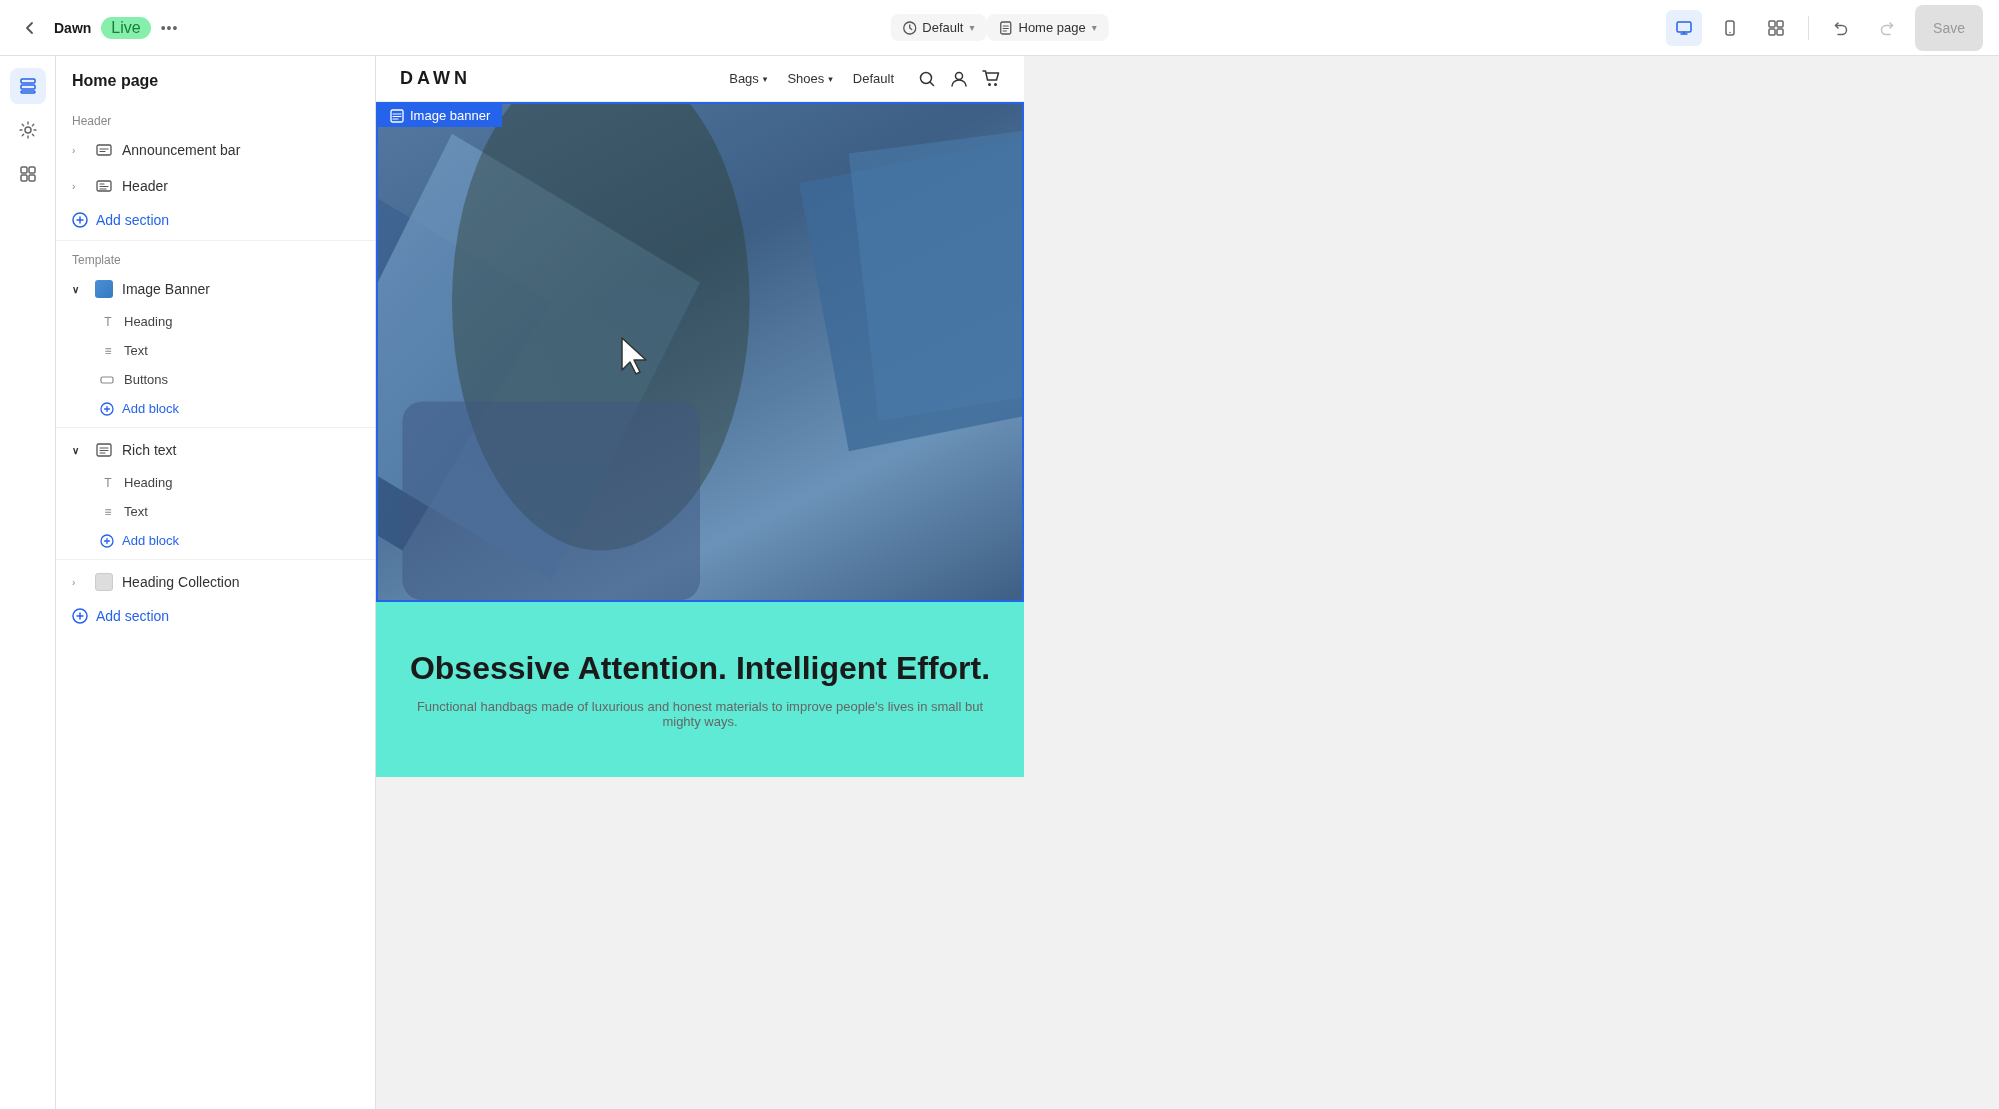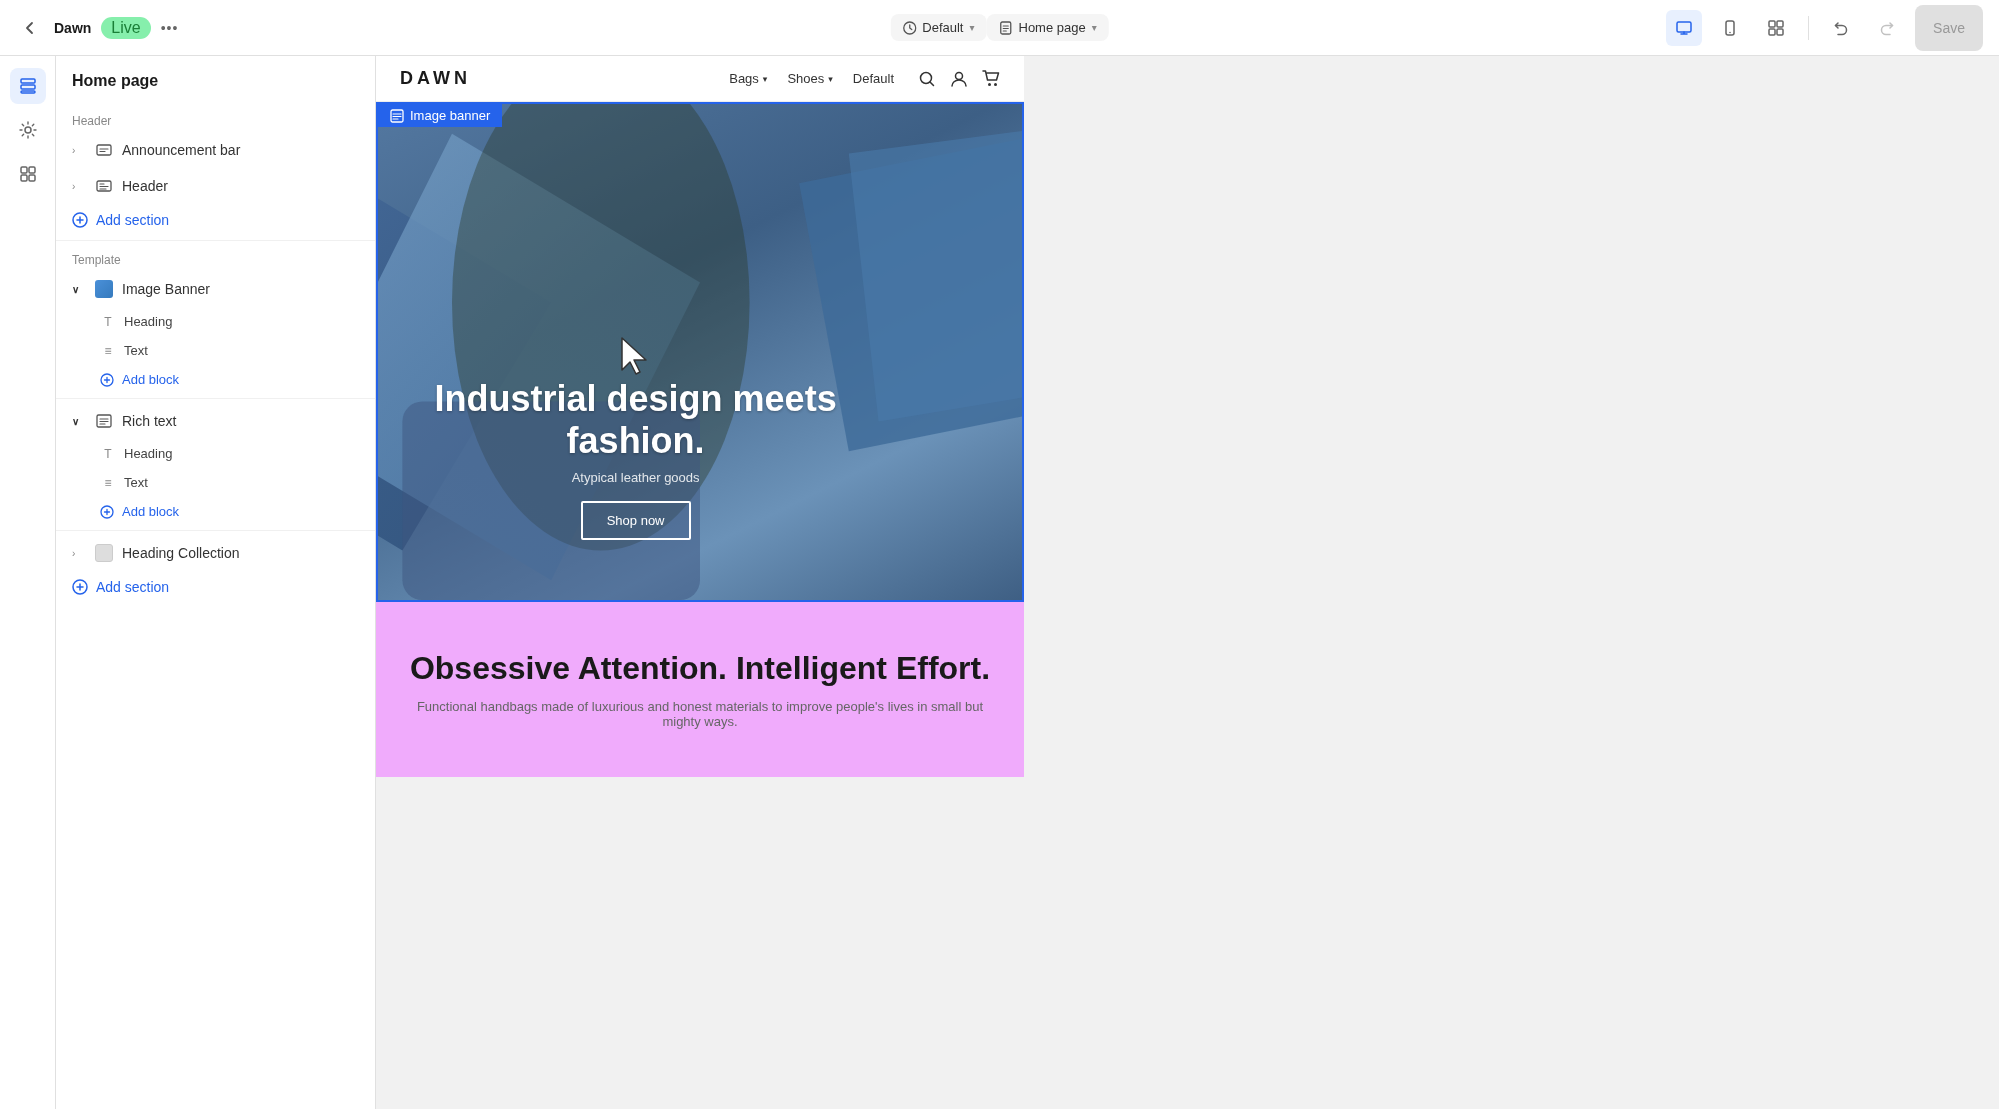--- a/index.html
+++ b/index.html
@@ -116,21 +116,21 @@
     .banner-content h1 { font-size: 36px; font-weight: 700; color: #fff; margin-bottom: 8px; text-shadow: 0 1px 3px rgba(0,0,0,0.3); }
     .banner-content p { font-size: 13px; color: rgba(255,255,255,0.85); margin-bottom: 16px; }
     .shop-now-btn { border: 2px solid #fff; background: transparent; color: #fff; padding: 10px 24px; font-size: 13px; cursor: pointer; border-radius: 2px; }
 
     
     .cursor-overlay {
       position: absolute; top: 230px; left: 240px; z-index: 50; pointer-events: none;
     }
 
     
-    .rich-text-section { padding: 48px 24px; text-align: center; background: #f0abfc; }
+    .rich-text-section { padding: 48px 24px; text-align: center; background: #5eead4; }
     .rich-text-section h2 { font-size: 32px; font-weight: 700; color: #1a1a1a; margin-bottom: 12px; }
     .rich-text-section p { font-size: 13px; color: #666; max-width: 600px; margin: 0 auto; }
 
     svg { display: block; }
   </style>
 </head>
 <body>
 
 <div class="topbar">
   <div class="topbar-left">
@@ -277,20 +277,28 @@
     <div class="sidebar-sub-item">
       <span class="sub-icon">T</span>
       <span>Heading</span>
     </div>
 
     <div class="sidebar-sub-item">
       <span class="sub-icon">≡</span>
       <span>Text</span>
     </div>
 
+    <div class="sidebar-sub-item">
+      <span class="sub-icon">
+        <svg width="14" height="14" viewBox="0 0 14 14" fill="none">
+            <rect x="1" y="4" width="12" height="6" rx="1.5" stroke="#888" stroke-width="1.2"></rect>
+          </svg>
+      </span>
+      <span>Buttons</span>
+    </div>
 
     <div class="add-block-btn">
       <svg width="14" height="14" viewBox="0 0 14 14" fill="none">
           <circle cx="7" cy="7" r="6" stroke="#2563eb" stroke-width="1.3"></circle>
           <path d="M7 4.5v5M4.5 7h5" stroke="#2563eb" stroke-width="1.3" stroke-linecap="round"></path>
         </svg>
       <span>Add block</span>
     </div>
 
     <div class="section-divider"></div>
@@ -418,25 +426,20 @@
             <rect x="200" y="300" width="300" height="200" fill="#3d5580" opacity="0.5" rx="20"></rect>
           </svg>
         </div>
 
         <div class="cursor-overlay">
           <svg width="40" height="48" viewBox="0 0 40 48" fill="none">
             <path d="M4 4L4 36L12 28L18 40L22 38L16 26L28 26L4 4Z" fill="white" stroke="#333" stroke-width="1.5" stroke-linejoin="round"></path>
           </svg>
         </div>
 
-        <div class="banner-content">
-          <h1>Industrial design meets fashion.</h1>
-          <p>Atypical leather goods</p>
-          <button class="shop-now-btn">Shop now</button>
-        </div>
       </div>
 
       <div class="rich-text-section">
         <h2>Obsessive Attention. Intelligent Effort.</h2>
         <p>Functional handbags made of luxurious and honest materials to improve people's lives in small but mighty ways.</p>
       </div>
 
     </div>
   </div>
 

